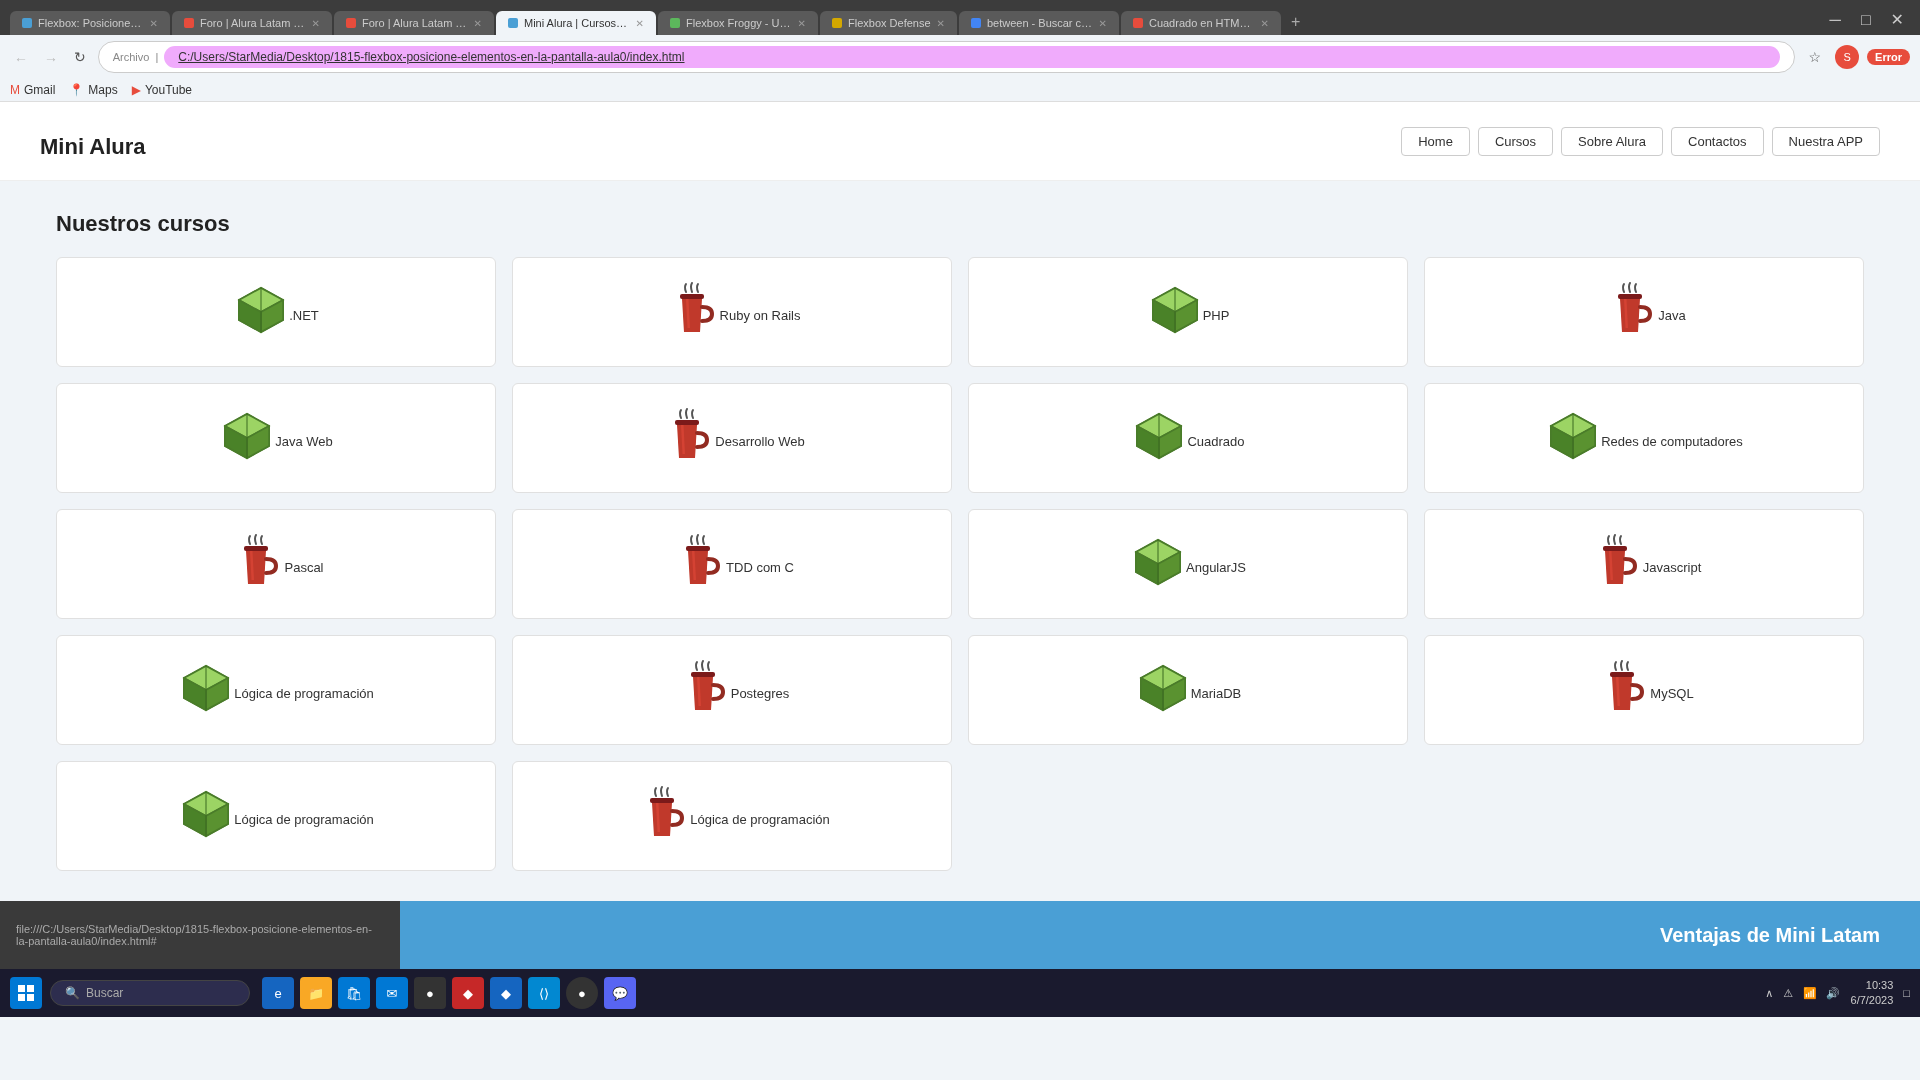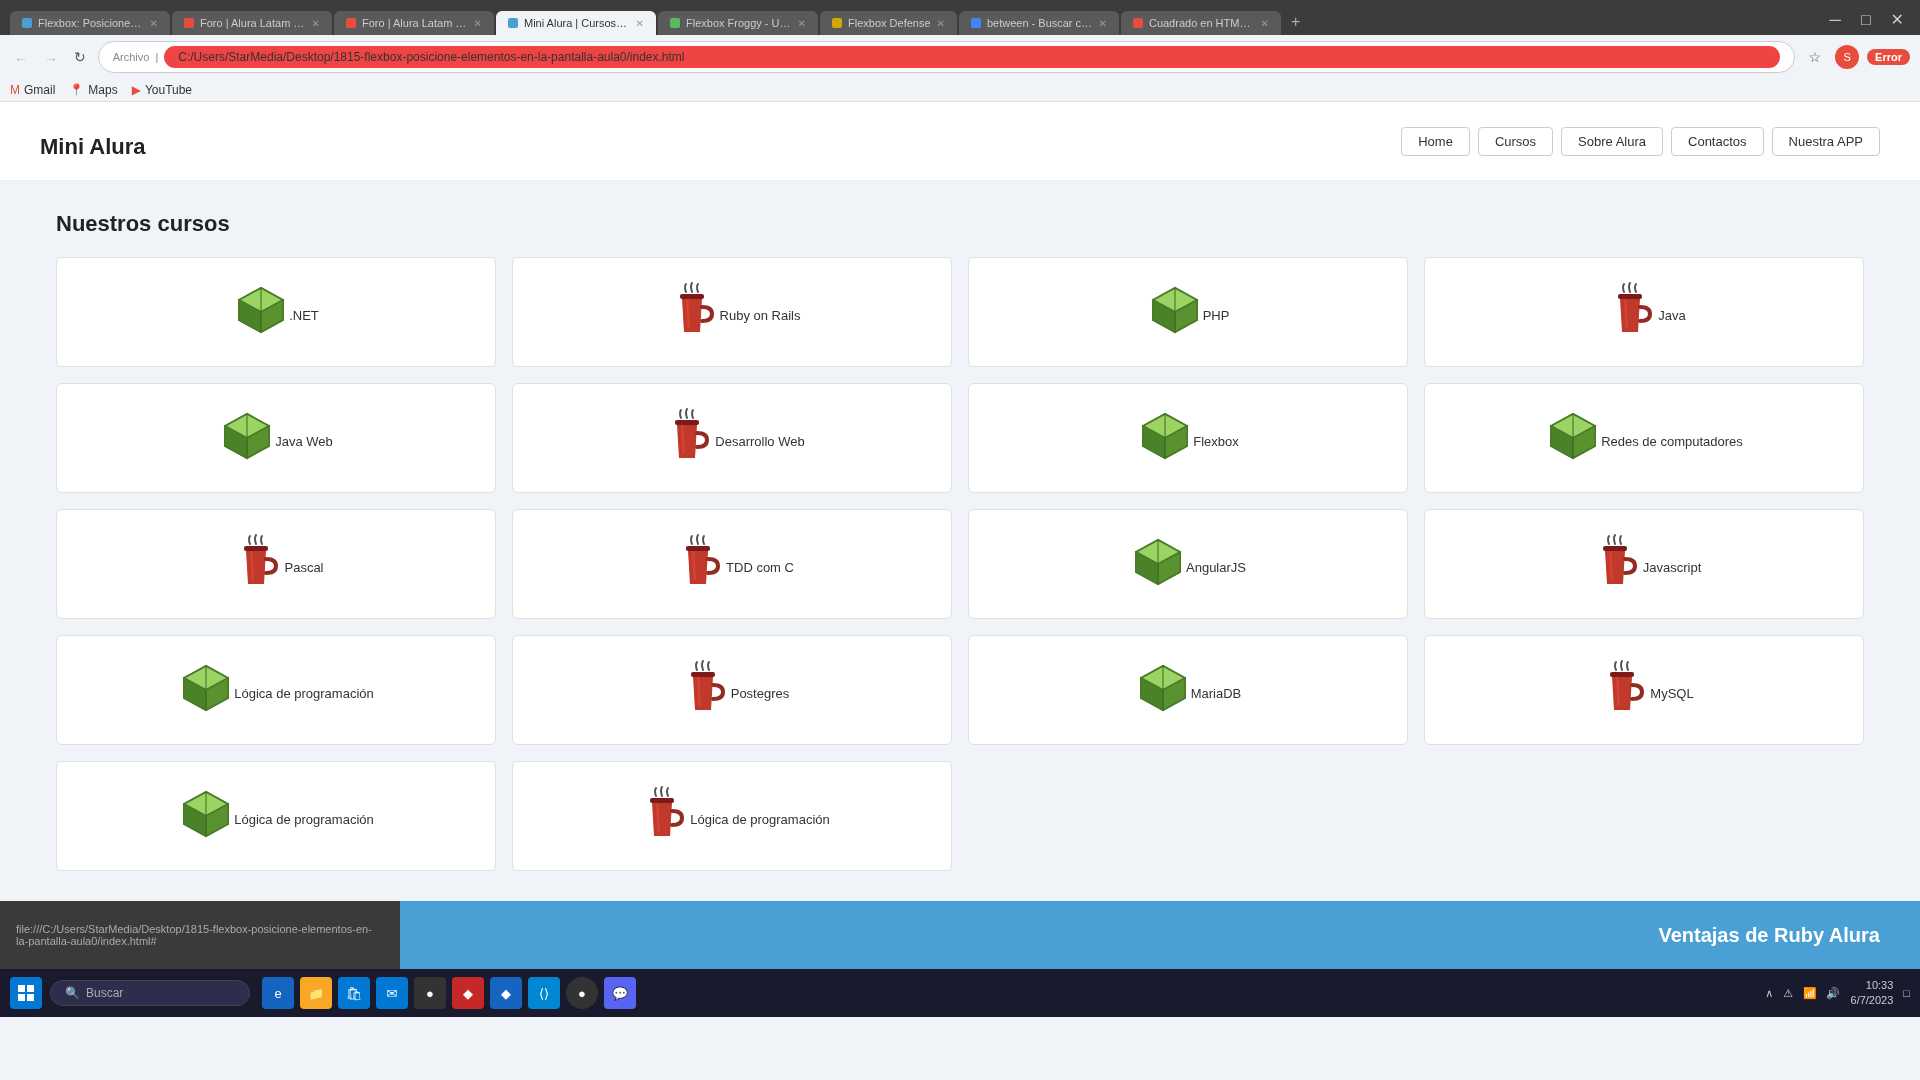--- a/index.html
+++ b/index.html
@@ -69,23 +69,24 @@
       cursor: pointer;
       padding: 2px 4px;
     }
     .nav-btn:disabled { color: #bbb; cursor: default; }
     .address-input {
       flex: 1;
       border: 1px solid #ccc;
       border-radius: 20px;
       padding: 4px 14px;
       font-size: 12px;
-      background: #ef4444;
+      background: #f0abfc;
       color: #333;
       outline: none;
+      text-decoration: underline;
     }
     .browser-action-btn {
       background: none;
       border: none;
       color: #555;
       font-size: 14px;
       cursor: pointer;
       padding: 2px 6px;
     }
     .error-badge {
@@ -466,21 +467,21 @@
         <div class="course-card">
           <div class="course-icon">
             <svg viewBox="0 0 56 56" width="56" height="56" xmlns="http://www.w3.org/2000/svg">
       <polygon points="28,6 50,18 50,38 28,50 6,38 6,18" fill="#7ab648" stroke="#4a7c2a" stroke-width="2"></polygon>
       <polygon points="28,6 50,18 28,30 6,18" fill="#9cd464" stroke="#4a7c2a" stroke-width="1.5"></polygon>
       <polygon points="28,30 50,18 50,38 28,50" fill="#5a9230" stroke="#4a7c2a" stroke-width="1.5"></polygon>
       <polygon points="28,30 6,18 6,38 28,50" fill="#4a8228" stroke="#4a7c2a" stroke-width="1.5"></polygon>
       <line x1="28" y1="6" x2="28" y2="50" stroke="#3a6a20" stroke-width="1"></line>
     </svg>
           </div>
-          <div class="course-name">Flexbox</div>
+          <div class="course-name">Cuadrado</div>
         </div>
         <div class="course-card">
           <div class="course-icon">
             <svg viewBox="0 0 56 56" width="56" height="56" xmlns="http://www.w3.org/2000/svg">
       <polygon points="28,6 50,18 50,38 28,50 6,38 6,18" fill="#7ab648" stroke="#4a7c2a" stroke-width="2"></polygon>
       <polygon points="28,6 50,18 28,30 6,18" fill="#9cd464" stroke="#4a7c2a" stroke-width="1.5"></polygon>
       <polygon points="28,30 50,18 50,38 28,50" fill="#5a9230" stroke="#4a7c2a" stroke-width="1.5"></polygon>
       <polygon points="28,30 6,18 6,38 28,50" fill="#4a8228" stroke="#4a7c2a" stroke-width="1.5"></polygon>
       <line x1="28" y1="6" x2="28" y2="50" stroke="#3a6a20" stroke-width="1"></line>
     </svg>
@@ -649,21 +650,21 @@
           </div>
           <div class="course-name">Lógica de programación</div>
         </div>
       </div>
   </div>
 </div>
 
 <div class="bottom-status-row">
   <div class="bottom-left">file:///C:/Users/StarMedia/Desktop/1815-flexbox-posicione-elementos-en-la-pantalla-aula0/index.html#</div>
   <div class="bottom-right">
-    <span class="bottom-right-title">Ventajas de Ruby Alura</span>
+    <span class="bottom-right-title">Ventajas de Mini Latam</span>
   </div>
 </div>
 
 <div class="taskbar">
   <div class="taskbar-start">
     <svg width="16" height="16" viewBox="0 0 16 16" fill="white">
       <rect x="0" y="0" width="7" height="7"></rect>
         <rect x="9" y="0" width="7" height="7"></rect>
       <rect x="0" y="9" width="7" height="7"></rect>
         <rect x="9" y="9" width="7" height="7"></rect>

